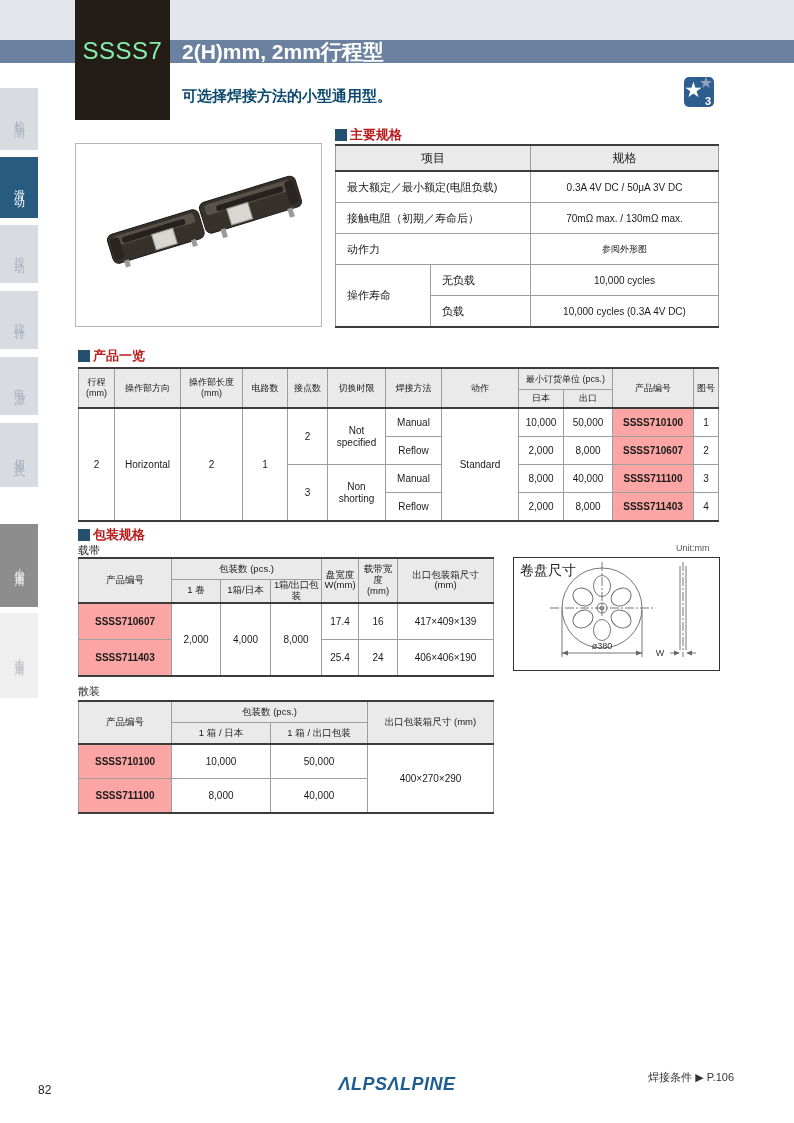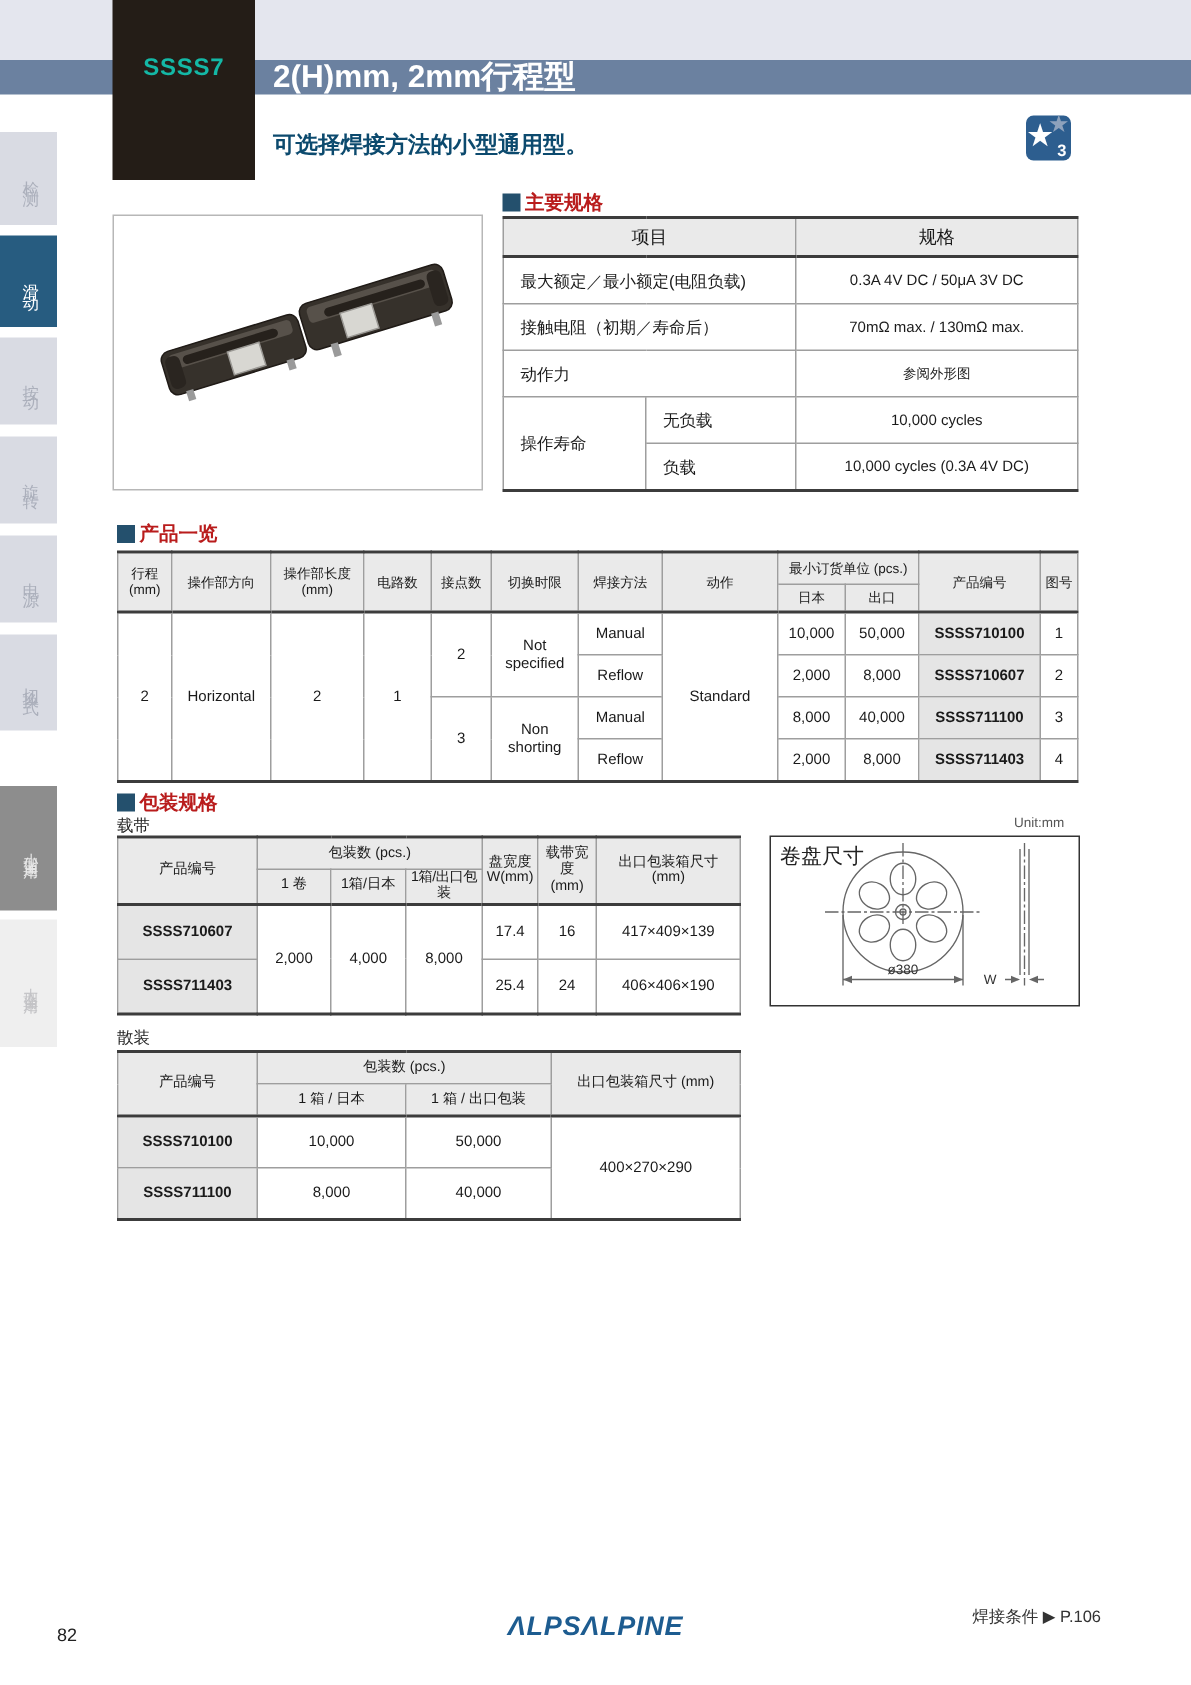--- a/index.html
+++ b/index.html
@@ -3,21 +3,21 @@
 <meta charset="utf-8">
 <style>
   html,body{margin:0;padding:0;}
   body{width:794px;height:1123px;background:#ffffff;font-family:"Liberation Sans","DejaVu Sans",sans-serif;color:#1a1a1a;position:relative;overflow:hidden;}
   .abs{position:absolute;}
 
   
   .top-strip{left:0;top:0;width:794px;height:40px;background:#e4e6ee;}
   .title-bar{left:0;top:40px;width:794px;height:23px;background:#6b81a0;}
   .model-box{left:75px;top:0;width:95px;height:120px;background:#241d17;display:flex;justify-content:center;}
-  .model-box span{color:#14b8a6;font-weight:bold;font-size:16px;margin-top:37px;letter-spacing:.5px;}
+  .model-box span{color:#86efac;font-weight:normal;font-size:24px;margin-top:37px;letter-spacing:.5px;}
   .page-title{left:182px;top:40px;height:23px;line-height:23px;color:#fff;font-size:21px;font-weight:bold;}
   .subtitle{left:182px;top:87px;font-size:15px;font-weight:bold;color:#0c4a6e;}
   .star-badge{left:684px;top:77px;width:30px;height:30px;background:#2d5e8f;border-radius:5px;overflow:hidden;}
   .star-back{position:absolute;top:-4px;right:1px;color:#8ea2bc;font-size:16px;}
   .star-front{position:absolute;left:0px;top:1px;color:#fff;font-size:21px;}
   .badge-num{position:absolute;right:3px;bottom:0px;color:#fff;font-weight:bold;font-size:11px;}
 
   
   .side-tab{left:0;width:38px;background:#d9dbe3;color:#abafbb;display:flex;align-items:center;justify-content:center;writing-mode:vertical-rl;text-orientation:upright;font-size:11px;letter-spacing:7px;}
   .side-tab.active{background:#275c80;color:#ffffff;}
@@ -50,21 +50,21 @@
   table.spec td.item{text-align:left;padding-left:11px;font-size:11px;}
   table.spec td.small{font-size:9px;}
 
   
   .prod-pos{left:78px;top:367px;}
   table.prod{width:640px;}
   table.prod th{font-size:9px;line-height:1.2;}
   table.prod tr.h1 th{height:20px;}
   table.prod tr.h2 th{height:17px;}
   table.prod td{font-size:10px;height:27px;}
-  td.part{background:#e5e5e5;font-weight:bold;font-size:10px;margin-top:29px;}
+  td.part{background:#fca5a5;font-weight:bold;font-size:10px;margin-top:29px;}
 
   
   .tape-pos{left:78px;top:557px;}
   table.tape{width:415px;}
   .bulk-pos{left:78px;top:700px;}
   table.bulk{width:415px;}
   table.tape th,table.bulk th{font-size:9.5px;height:20px;line-height:1.15;}
   table.tape td,table.bulk td{font-size:10px;}
   table.tape td{height:35px;}
   table.bulk td{height:33px;}

